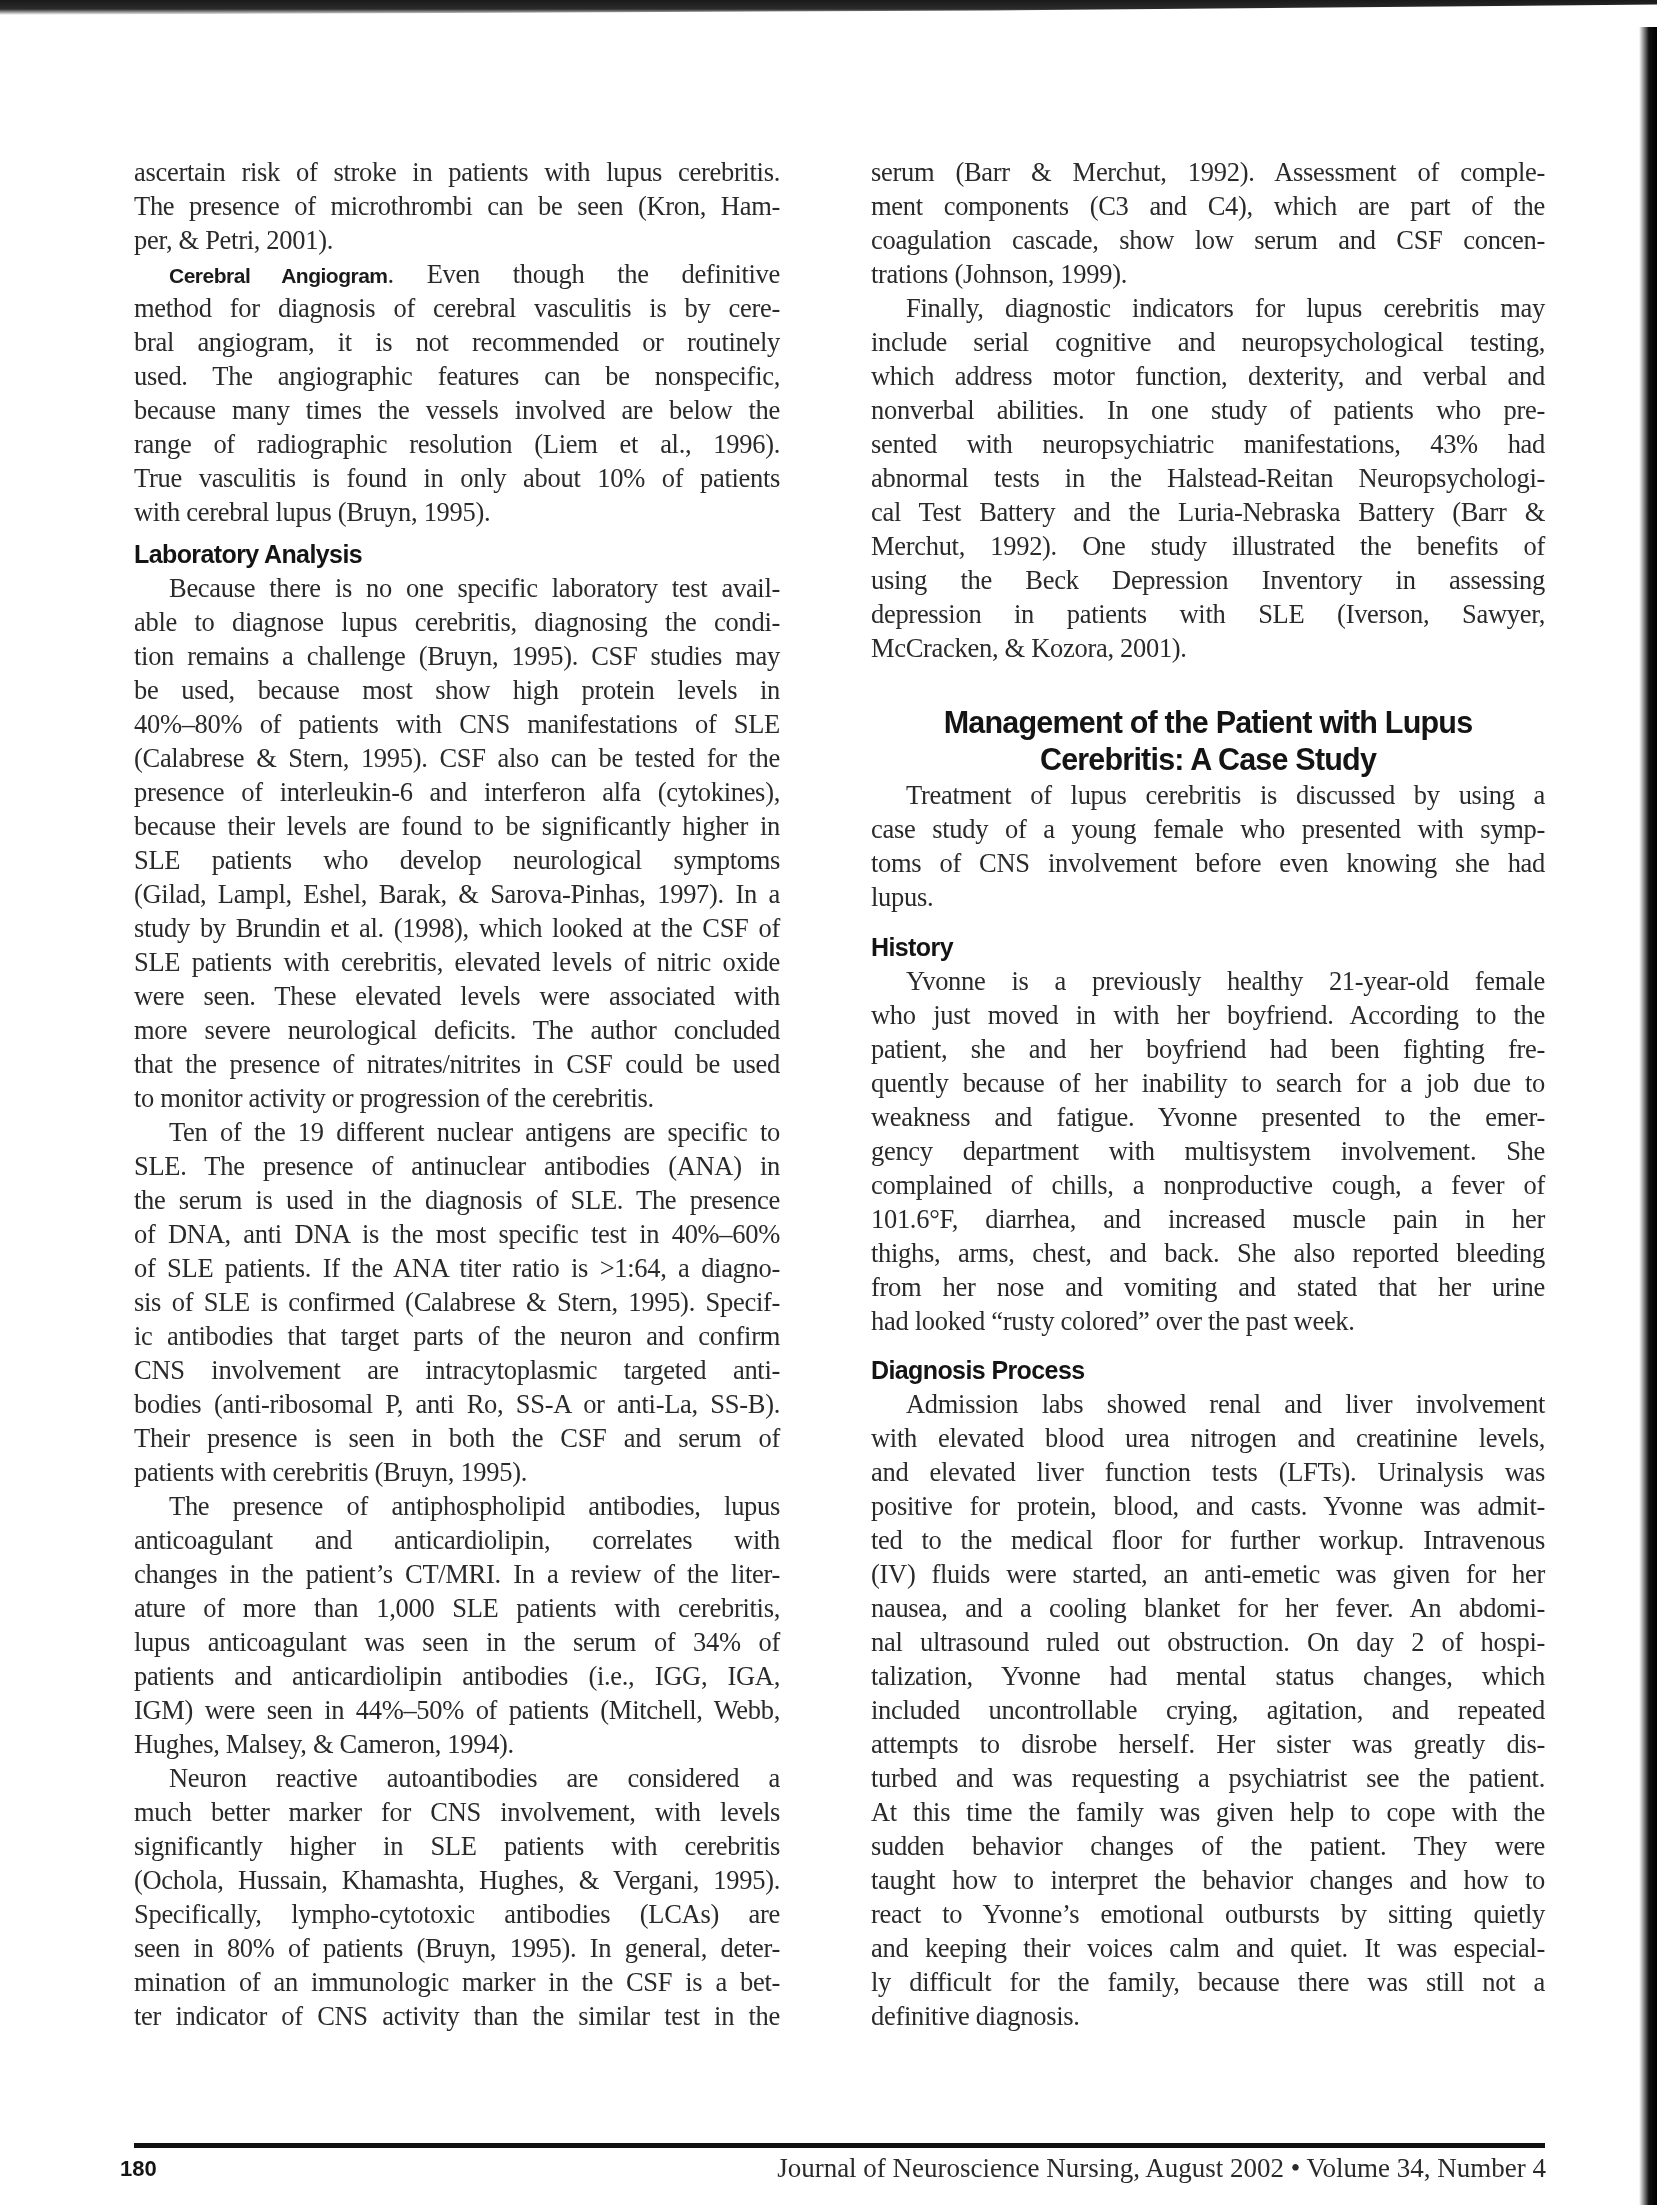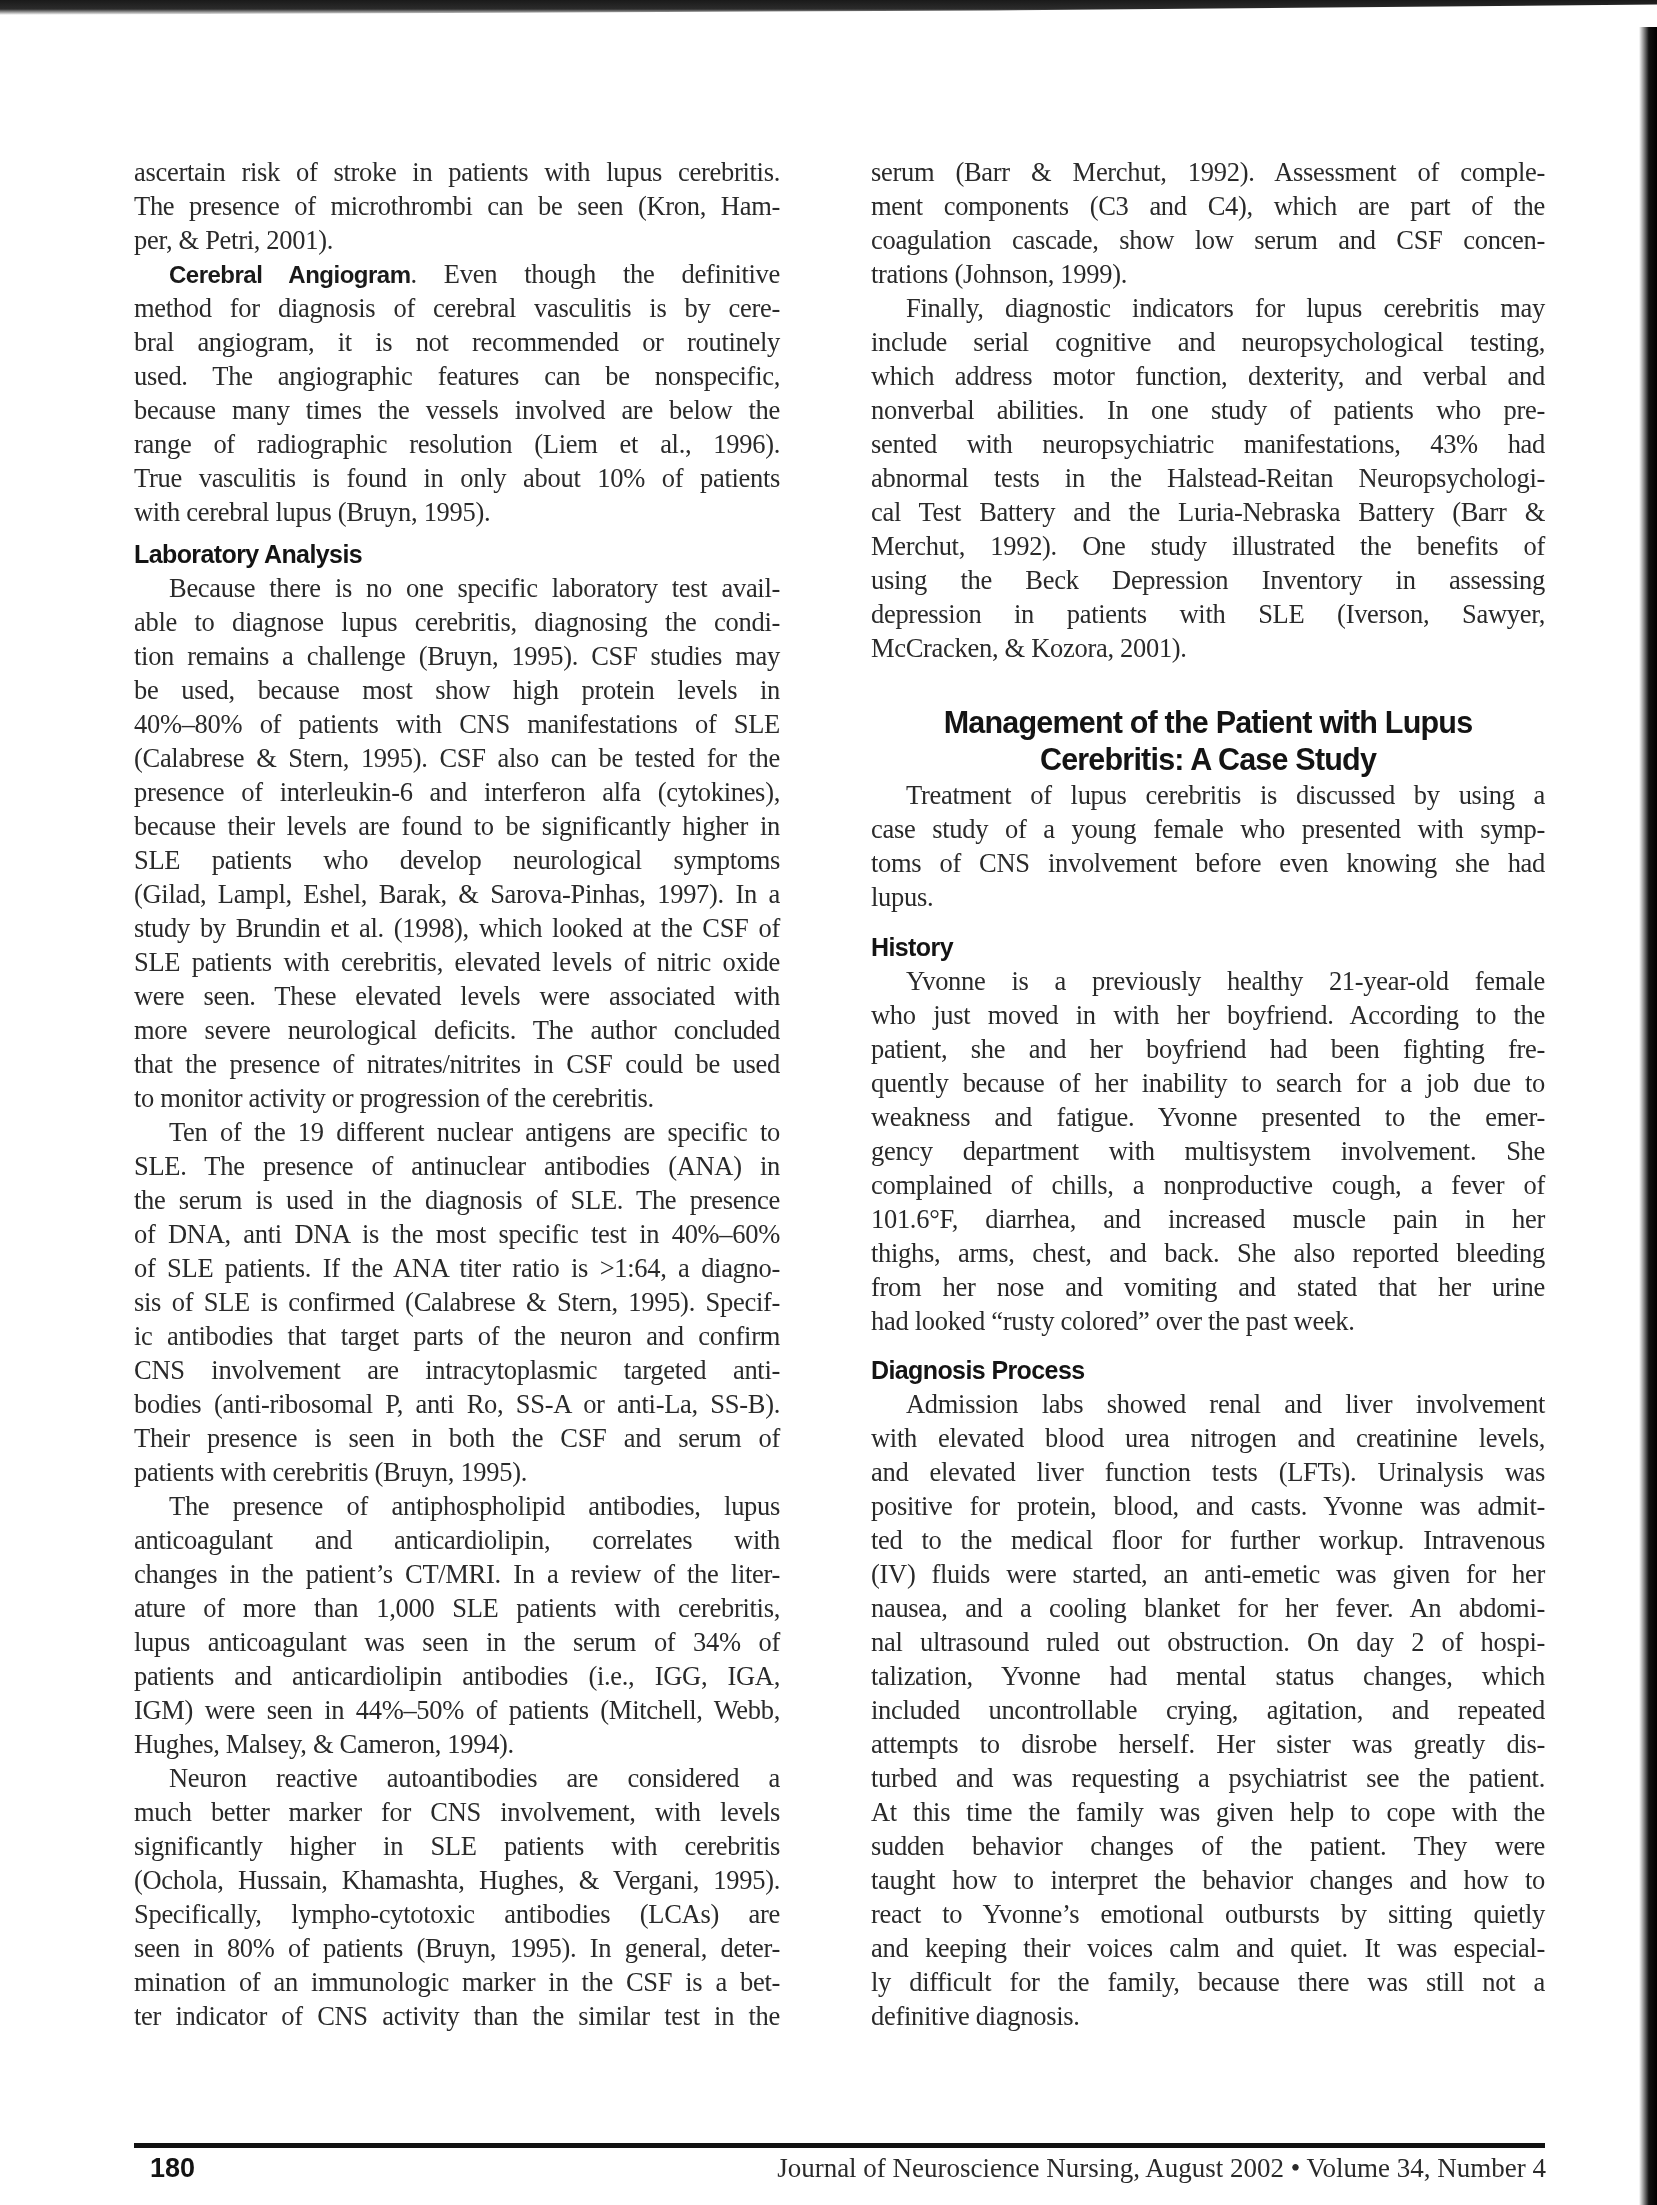--- a/index.html
+++ b/index.html
@@ -25,42 +25,42 @@
   .col-right { left: 871px; width: 674px; }
 
   .line {
     display: block; height: 34px; line-height: 34px;
     font-size: 26.5px; white-space: nowrap;
     text-align: justify; text-align-last: justify;
     letter-spacing: -0.3px;
   }
   .line.last { text-align-last: left; }
   .line.indent { text-indent: 35px; }
-  .bold-inline { font-family: "Liberation Sans", "DejaVu Sans", sans-serif; font-weight: bold; color: #1a1a1a; font-size: 24px; letter-spacing: -0.5px; }
+  .bold-inline { font-family: "Liberation Sans", "DejaVu Sans", sans-serif; font-weight: bold; color: #1a1a1a; font-size: 21px; letter-spacing: -0.5px; }
 
   .subhead {
     font-family: "Liberation Sans", "DejaVu Sans", sans-serif;
     font-weight: bold; font-size: 25px; color: #141414;
     height: 34px; line-height: 34px; margin-top: 8.1px; letter-spacing: -0.6px;
   }
   .mainhead {
     font-family: "Liberation Sans", "DejaVu Sans", sans-serif;
     font-weight: bold; font-size: 30.5px; color: #141414;
     line-height: 37px; margin-top: 39px; letter-spacing: -0.8px; text-align: center;
   }
   .mainhead span { display: block; white-space: nowrap; }
 
   .footer-rule {
     position: absolute; left: 134px; top: 2143px; width: 1411px; height: 4.7px;
     background: #111;
   }
   .footer-page {
-    position: absolute; left: 150px; top: 2151px;
+    position: absolute; left: 120px; top: 2151px;
     font-family: "Liberation Sans", "DejaVu Sans", sans-serif; font-weight: bold;
-    font-size: 27px; color: #141414; line-height: 35px;
+    font-size: 22px; color: #141414; line-height: 35px;
   }
   .footer-journal {
     position: absolute; right: 111px; top: 2151px;
     font-size: 27px; color: #2a2a2a; line-height: 35px; white-space: nowrap;
   }
 </style>
 </head>
 <body>
 
 <div class="top-edge"></div>

